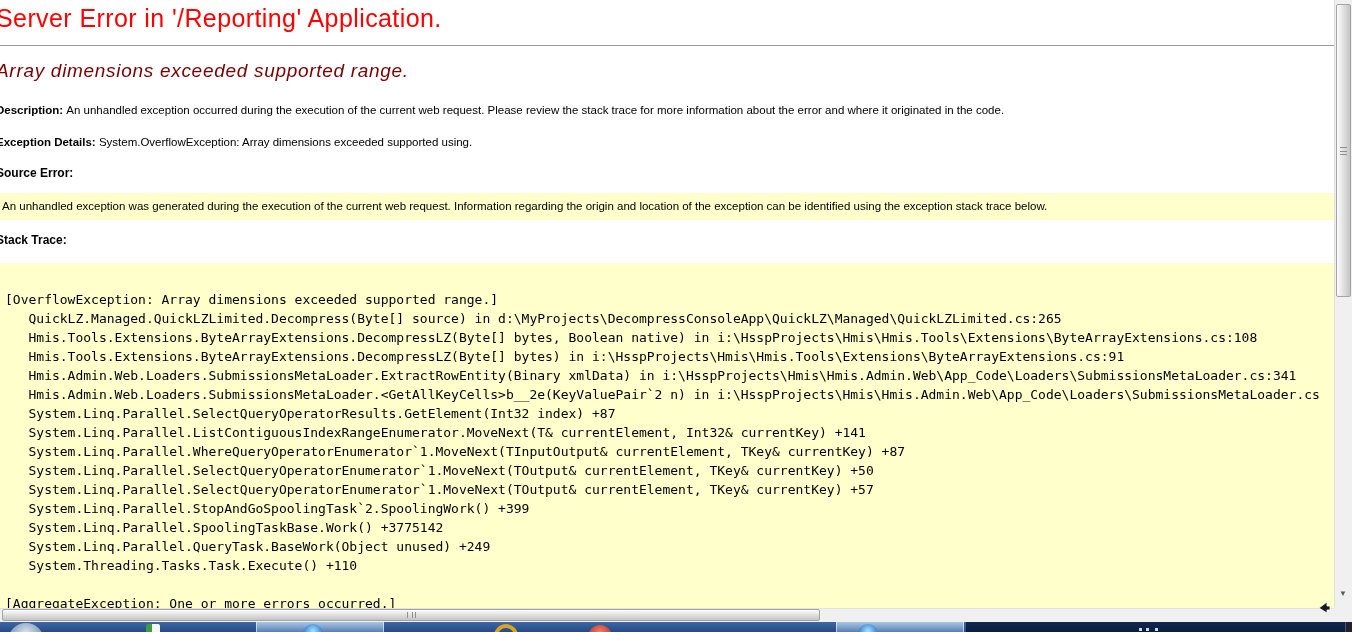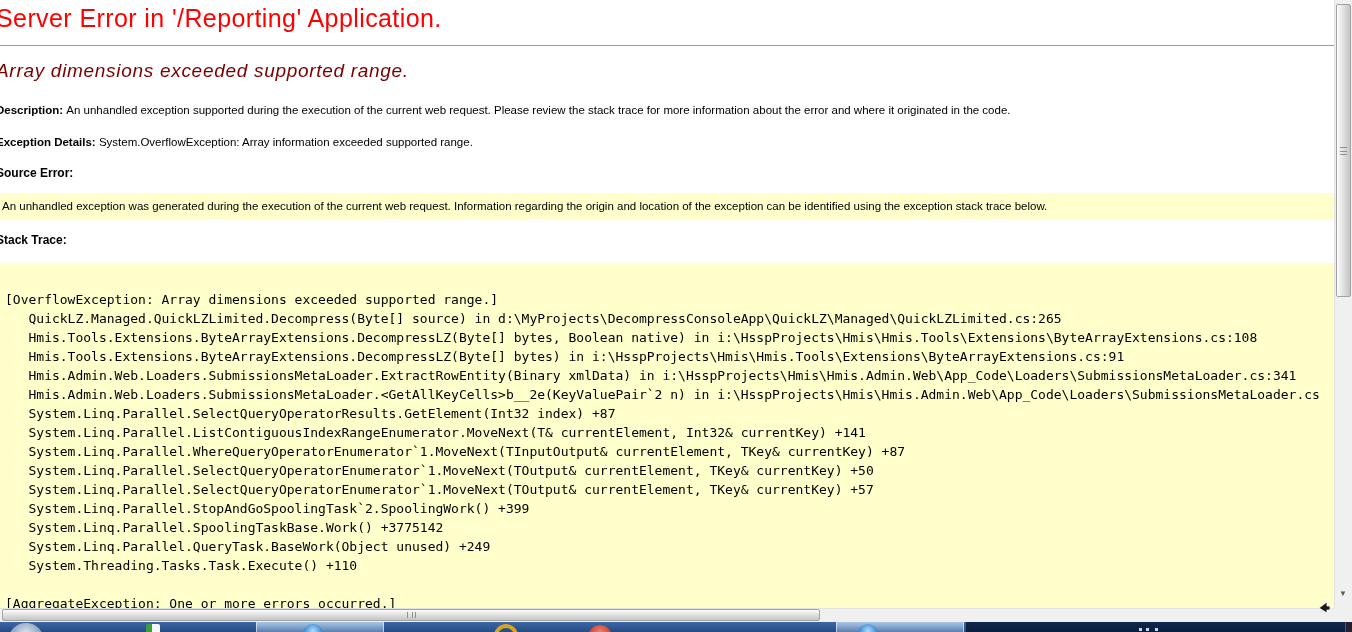--- a/index.html
+++ b/index.html
@@ -83,25 +83,25 @@
 </style>
 </head>
 <body>
 
 <div class="content">
   <div class="h1-title">Server Error in '/Reporting' Application.</div>
   <div class="rule"></div>
   <div class="h2-sub">Array dimensions exceeded supported range.</div>
 
   <div class="meta-row row-desc">
-    <b>Description: </b><span>An unhandled exception supported during the execution of the current web request. Please review the stack trace for more information about the error and where it originated in the code.</span>
+    <b>Description: </b><span>An unhandled exception occurred during the execution of the current web request. Please review the stack trace for more information about the error and where it originated in the code.</span>
   </div>
 
   <div class="meta-row row-exc">
-    <b>Exception Details: </b><span>System.OverflowException: Array information exceeded supported range.</span>
+    <b>Exception Details: </b><span>System.OverflowException: Array dimensions exceeded supported using.</span>
   </div>
 
   <div class="label-line row-src">Source Error:</div>
 
   <div class="hlbox box-src">
     <div class="boxtext">An unhandled exception was generated during the execution of the current web request. Information regarding the origin and location of the exception can be identified using the exception stack trace below.</div>
   </div>
 
   <div class="label-line row-stk">Stack Trace:</div>
 

